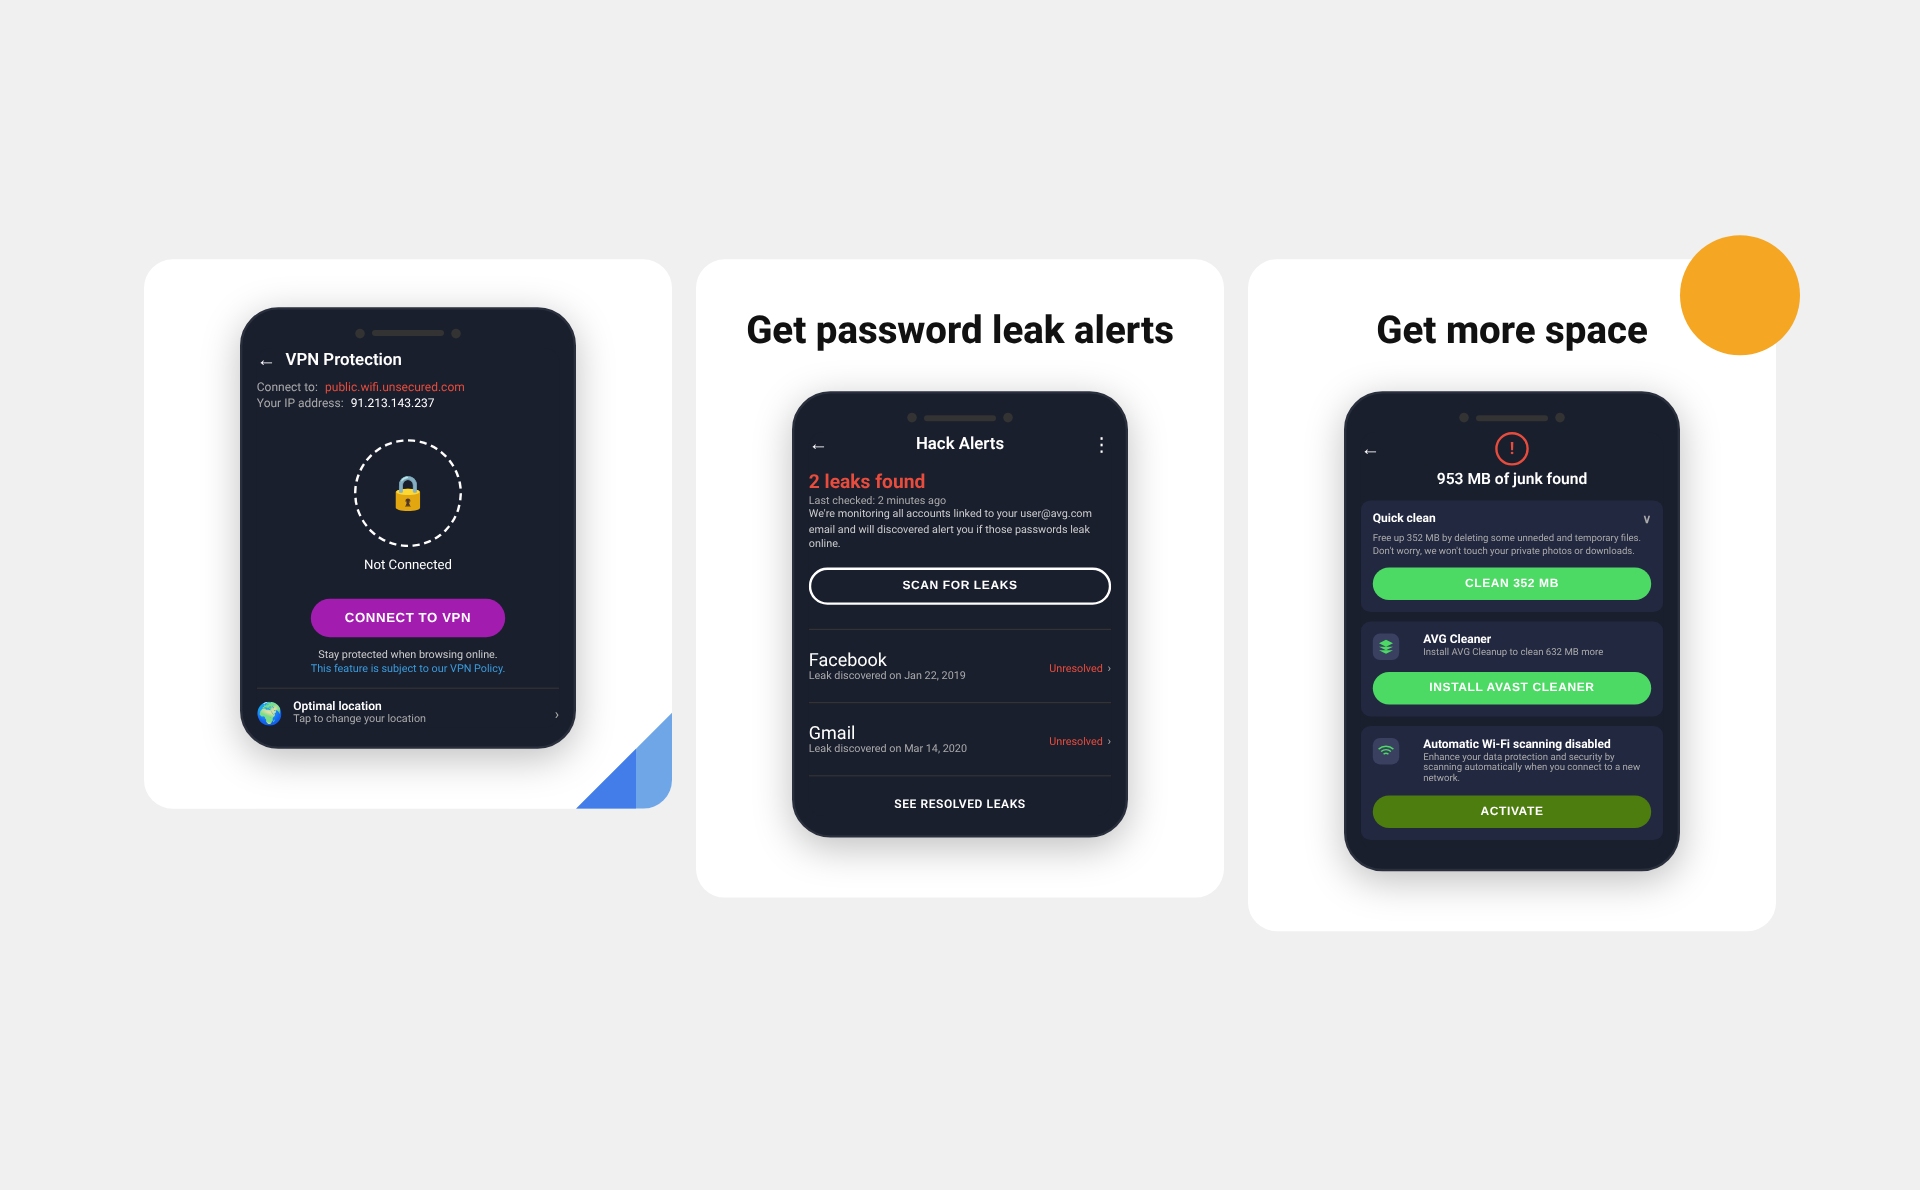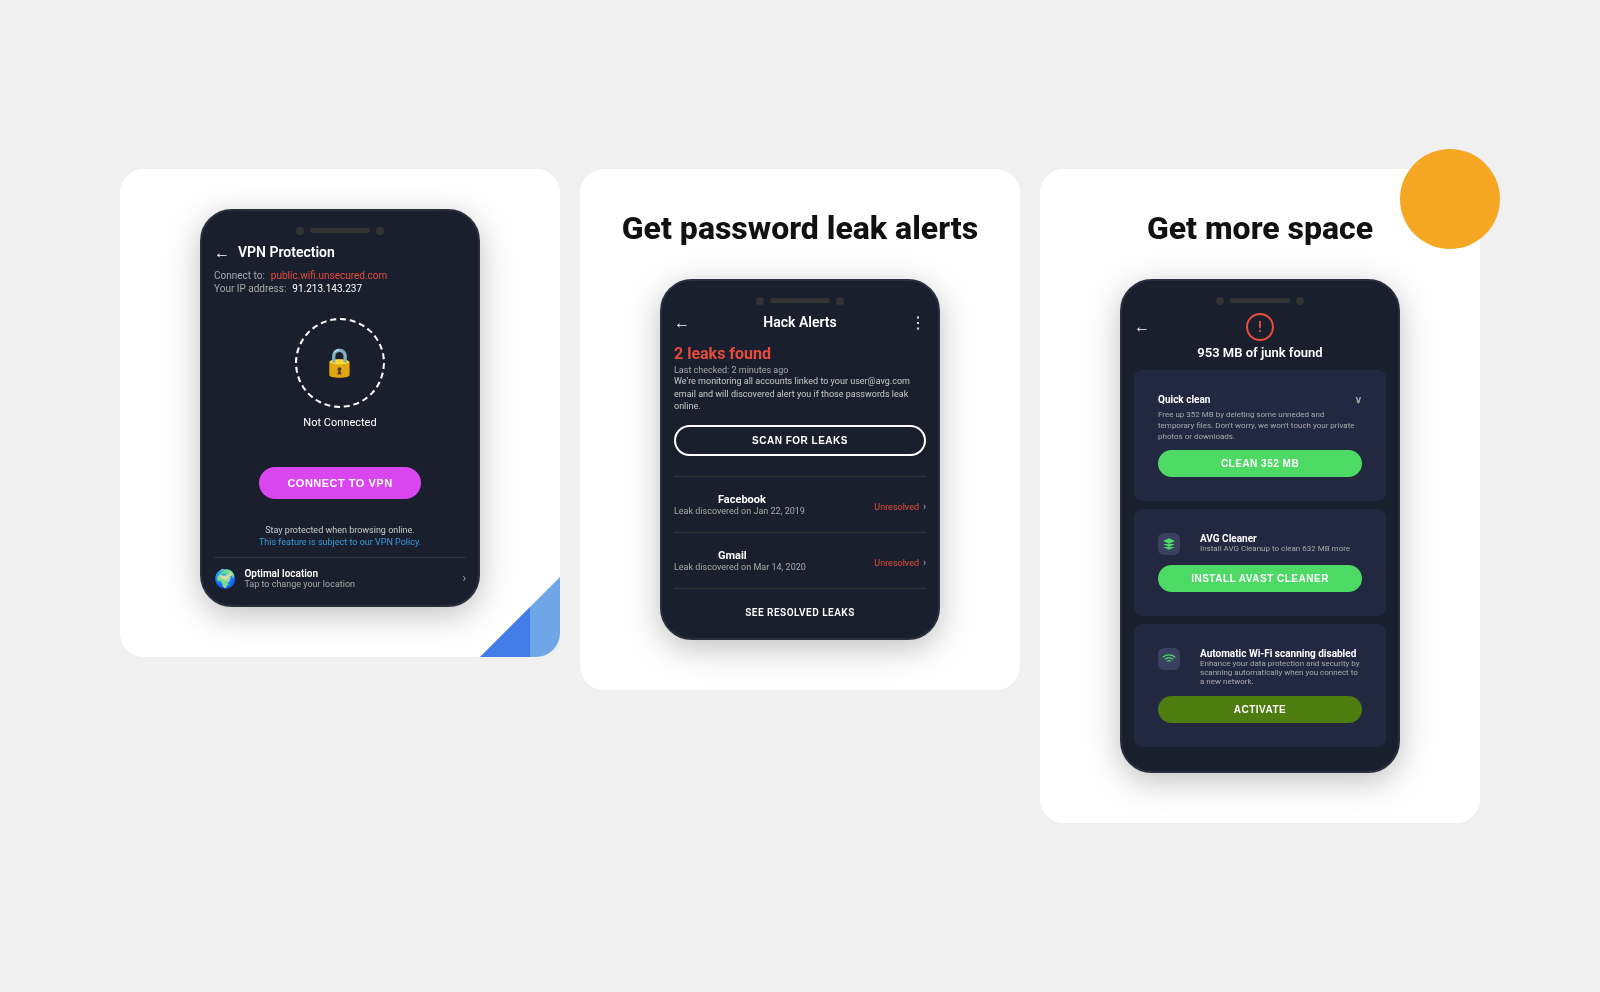--- a/index.html
+++ b/index.html
@@ -126,28 +126,28 @@
     .vpn-lock-icon {
       font-size: 28px;
       color: #fff;
     }
     .vpn-not-connected {
       color: #fff;
       font-size: 11px;
       margin-top: 8px;
     }
     .connect-btn {
-      background: #d946ef;
+      background: #a21caf;
       border: none;
       border-radius: 24px;
       color: #fff;
       font-size: 11px;
       font-weight: 700;
       padding: 10px 28px;
-      margin: 26px auto;
+      margin: 10px auto;
       display: block;
       letter-spacing: 0.5px;
     }
     .vpn-stay-protected {
       color: #ccc;
       font-size: 9px;
       text-align: center;
       margin-bottom: 2px;
     }
     .vpn-policy {
@@ -254,23 +254,22 @@
       margin: 8px 0;
     }
     .hack-leak-row {
       display: flex;
       align-items: center;
       justify-content: space-between;
       padding: 8px 0;
     }
     .hack-leak-name {
       color: #fff;
-      font-size: 11px;
-      font-weight: 700;
-      margin-left: 44px;
+      font-size: 15px;
+      font-weight: 400;
     }
     .hack-leak-date {
       color: #aaa;
       font-size: 9px;
     }
     .hack-unresolved {
       color: #e74c3c;
       font-size: 9px;
     }
     .hack-see-resolved {
@@ -309,21 +308,21 @@
     .space-junk-title {
       color: #fff;
       font-size: 13px;
       font-weight: 600;
       text-align: center;
       margin-bottom: 10px;
     }
     .space-section {
       background: #222840;
       border-radius: 8px;
-      padding: 24px;
+      padding: 10px;
       margin-bottom: 8px;
     }
     .space-section-title {
       color: #fff;
       font-size: 10px;
       font-weight: 700;
       margin-bottom: 4px;
       display: flex;
       justify-content: space-between;
     }

